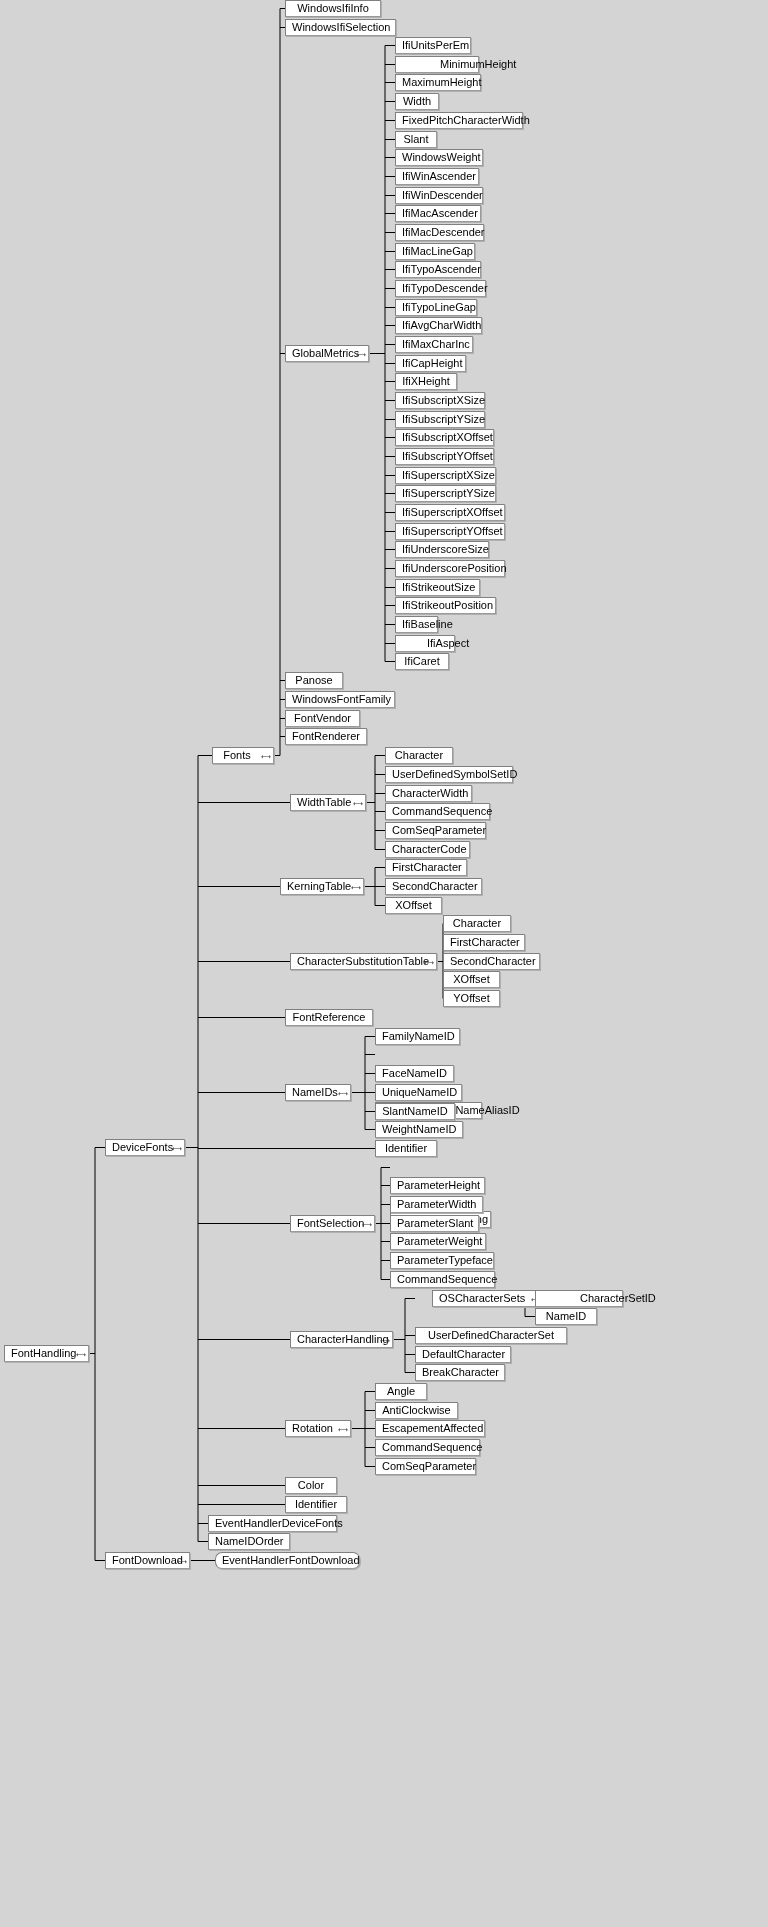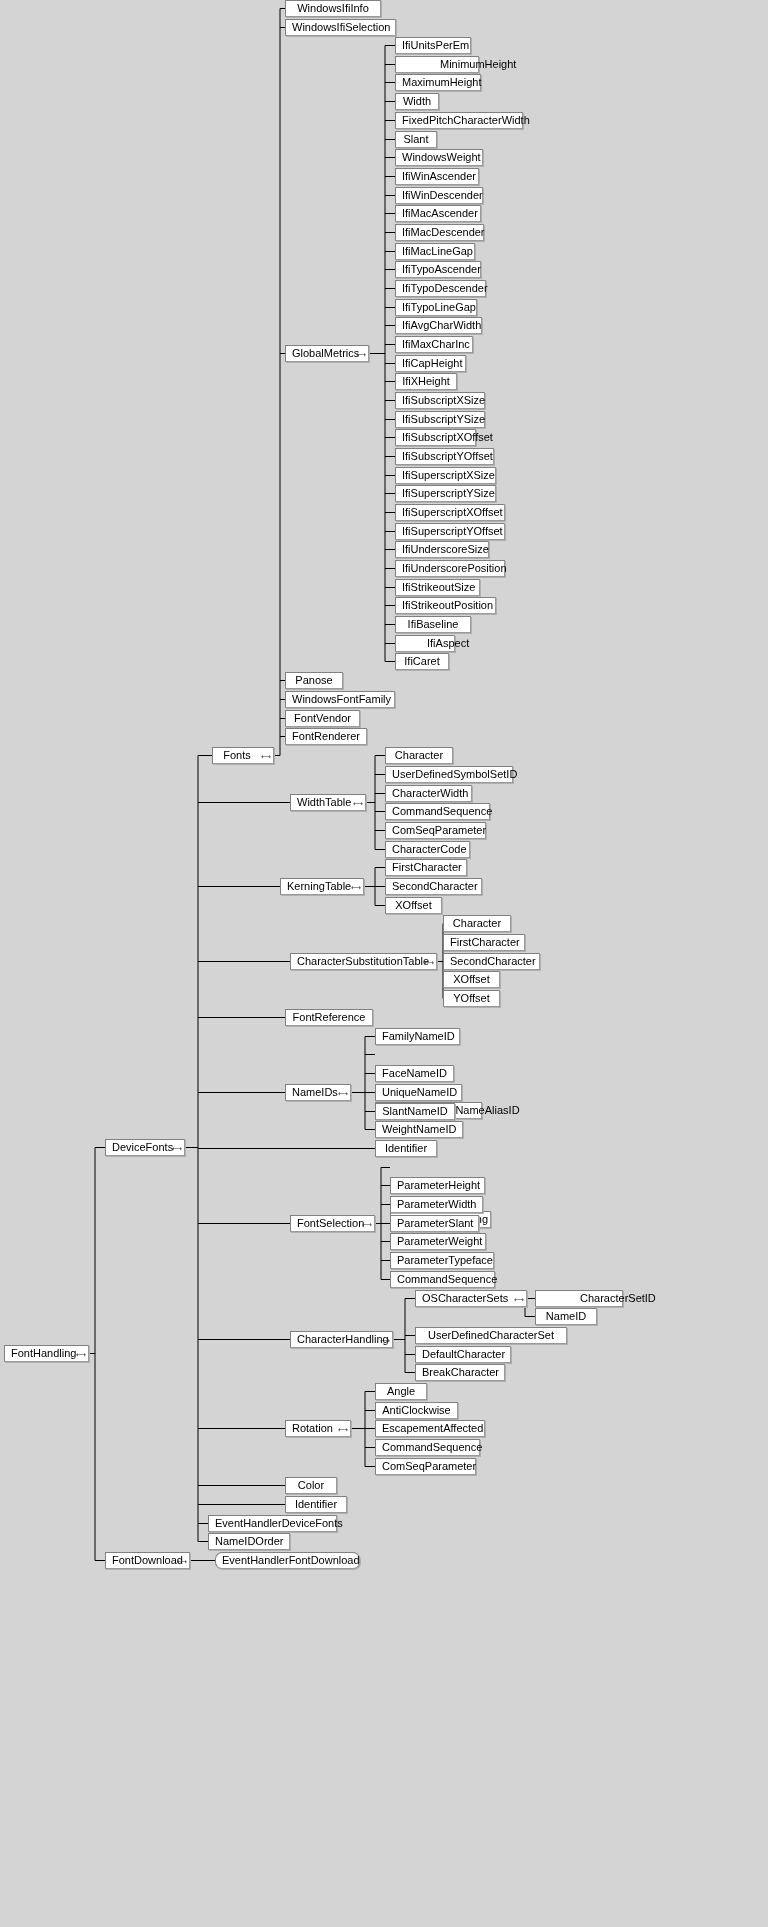--- a/index.html
+++ b/index.html
@@ -185,31 +185,31 @@
       <div class="node" style="left: 395px; top: 243px; width: 80px;"><span class="lbl">IfiMacLineGap</span></div>
       <div class="node" style="left: 395px; top: 261px; width: 86px;"><span class="lbl">IfiTypoAscender</span></div>
       <div class="node" style="left: 395px; top: 280px; width: 91px;"><span class="lbl">IfiTypoDescender</span></div>
       <div class="node" style="left: 395px; top: 299px; width: 82px;"><span class="lbl">IfiTypoLineGap</span></div>
       <div class="node" style="left: 395px; top: 317px; width: 87px;"><span class="lbl">IfiAvgCharWidth</span></div>
       <div class="node" style="left: 395px; top: 336px; width: 78px;"><span class="lbl">IfiMaxCharInc</span></div>
       <div class="node" style="left: 395px; top: 355px; width: 71px;"><span class="lbl">IfiCapHeight</span></div>
       <div class="node" style="left: 395px; top: 373px; width: 62px;"><span class="lbl">IfiXHeight</span></div>
       <div class="node" style="left: 395px; top: 392px; width: 90px;"><span class="lbl">IfiSubscriptXSize</span></div>
       <div class="node" style="left: 395px; top: 411px; width: 90px;"><span class="lbl">IfiSubscriptYSize</span></div>
-      <div class="node" style="left: 395px; top: 429px; width: 81px;"><span class="lbl">IfiSubscriptXOffset</span></div>
+      <div class="node" style="left: 395px; top: 429px; width: 99px;"><span class="lbl">IfiSubscriptXOffset</span></div>
       <div class="node" style="left: 395px; top: 448px; width: 99px;"><span class="lbl">IfiSubscriptYOffset</span></div>
       <div class="node" style="left: 395px; top: 467px; width: 101px;"><span class="lbl">IfiSuperscriptXSize</span></div>
       <div class="node" style="left: 395px; top: 485px; width: 101px;"><span class="lbl">IfiSuperscriptYSize</span></div>
       <div class="node" style="left: 395px; top: 504px; width: 110px;"><span class="lbl">IfiSuperscriptXOffset</span></div>
       <div class="node" style="left: 395px; top: 523px; width: 110px;"><span class="lbl">IfiSuperscriptYOffset</span></div>
       <div class="node" style="left: 395px; top: 541px; width: 94px;"><span class="lbl">IfiUnderscoreSize</span></div>
       <div class="node" style="left: 395px; top: 560px; width: 110px;"><span class="lbl">IfiUnderscorePosition</span></div>
       <div class="node" style="left: 395px; top: 579px; width: 85px;"><span class="lbl">IfiStrikeoutSize</span></div>
       <div class="node" style="left: 395px; top: 597px; width: 101px;"><span class="lbl">IfiStrikeoutPosition</span></div>
-      <div class="node" style="left: 395px; top: 616px; width: 76px;"><span class="lbl">IfiBaseline</span></div>
+      <div class="node" style="left: 395px; top: 616px; width: 43px;"><span class="lbl">IfiBaseline</span></div>
       <div class="node" style="left: 395px; top: 635px; width: 60px; padding-left: 31px;"><span class="lbl">IfiAspect</span></div>
       <div class="node" style="left: 395px; top: 653px; width: 54px;"><span class="lbl">IfiCaret</span></div>
       <div class="node grp" style="left: 285px; top: 345px; width: 84px;"><span class="lbl">GlobalMetrics</span><span class="hdl" style="font-size: 7px;">⟷</span></div>
       <div class="node" style="left: 285px; top: 672px; width: 58px;"><span class="lbl">Panose</span></div>
       <div class="node" style="left: 285px; top: 691px; width: 110px;"><span class="lbl">WindowsFontFamily</span></div>
       <div class="node" style="left: 285px; top: 710px; width: 75px;"><span class="lbl">FontVendor</span></div>
       <div class="node" style="left: 285px; top: 728px; width: 82px;"><span class="lbl">FontRenderer</span></div>
       <div class="node grp" style="left: 212px; top: 747px; width: 62px;"><span class="lbl">Fonts</span><span class="hdl" style="font-size: 7px;">⟷</span></div>
       <div class="node" style="left: 385px; top: 747px; width: 68px;"><span class="lbl">Character</span></div>
       <div class="node" style="left: 385px; top: 766px; width: 128px;"><span class="lbl">UserDefinedSymbolSetID</span></div>
@@ -238,21 +238,21 @@
       <div class="node grp" style="left: 285px; top: 1084px; width: 66px;"><span class="lbl">NameIDs</span><span class="hdl" style="font-size: 7px;">⟷</span></div>
       <div class="node" style="left: 375px; top: 1140px; width: 62px;"><span class="lbl">Identifier</span></div>
       <div class="node" style="left: 390px; top: 1211px; width: 101px;"><span class="lbl">ParameterSpacing</span></div>
       <div class="node" style="left: 390px; top: 1177px; width: 95px;"><span class="lbl">ParameterHeight</span></div>
       <div class="node" style="left: 390px; top: 1196px; width: 93px;"><span class="lbl">ParameterWidth</span></div>
       <div class="node" style="left: 390px; top: 1215px; width: 89px;"><span class="lbl">ParameterSlant</span></div>
       <div class="node" style="left: 390px; top: 1233px; width: 96px;"><span class="lbl">ParameterWeight</span></div>
       <div class="node" style="left: 390px; top: 1252px; width: 104px;"><span class="lbl">ParameterTypeface</span></div>
       <div class="node" style="left: 390px; top: 1271px; width: 105px;"><span class="lbl">CommandSequence</span></div>
       <div class="node grp" style="left: 290px; top: 1215px; width: 85px;"><span class="lbl">FontSelection</span><span class="hdl" style="font-size: 7px;">⟷</span></div>
-      <div class="node grp" style="left: 415px; top: 1290px; width: 112px;"><span class="lbl">OSCharacterSets</span><span class="hdl" style="font-size: 7px;">⟷</span></div>
+      <div class="node grp" style="left: 432px; top: 1290px; width: 112px;"><span class="lbl">OSCharacterSets</span><span class="hdl" style="font-size: 7px;">⟷</span></div>
       <div class="node" style="left: 535px; top: 1290px; width: 88px; padding-left: 44px;"><span class="lbl">CharacterSetID</span></div>
       <div class="node" style="left: 535px; top: 1308px; width: 62px;"><span class="lbl">NameID</span></div>
       <div class="node" style="left: 415px; top: 1327px; width: 152px;"><span class="lbl">UserDefinedCharacterSet</span></div>
       <div class="node" style="left: 415px; top: 1346px; width: 96px;"><span class="lbl">DefaultCharacter</span></div>
       <div class="node" style="left: 415px; top: 1364px; width: 90px;"><span class="lbl">BreakCharacter</span></div>
       <div class="node grp" style="left: 290px; top: 1331px; width: 103px;"><span class="lbl">CharacterHandling</span><span class="hdl" style="font-size: 7px;">⟷</span></div>
       <div class="node" style="left: 375px; top: 1383px; width: 52px;"><span class="lbl">Angle</span></div>
       <div class="node" style="left: 375px; top: 1402px; width: 83px;"><span class="lbl">AntiClockwise</span></div>
       <div class="node" style="left: 375px; top: 1420px; width: 110px;"><span class="lbl">EscapementAffected</span></div>
       <div class="node" style="left: 375px; top: 1439px; width: 105px;"><span class="lbl">CommandSequence</span></div>

